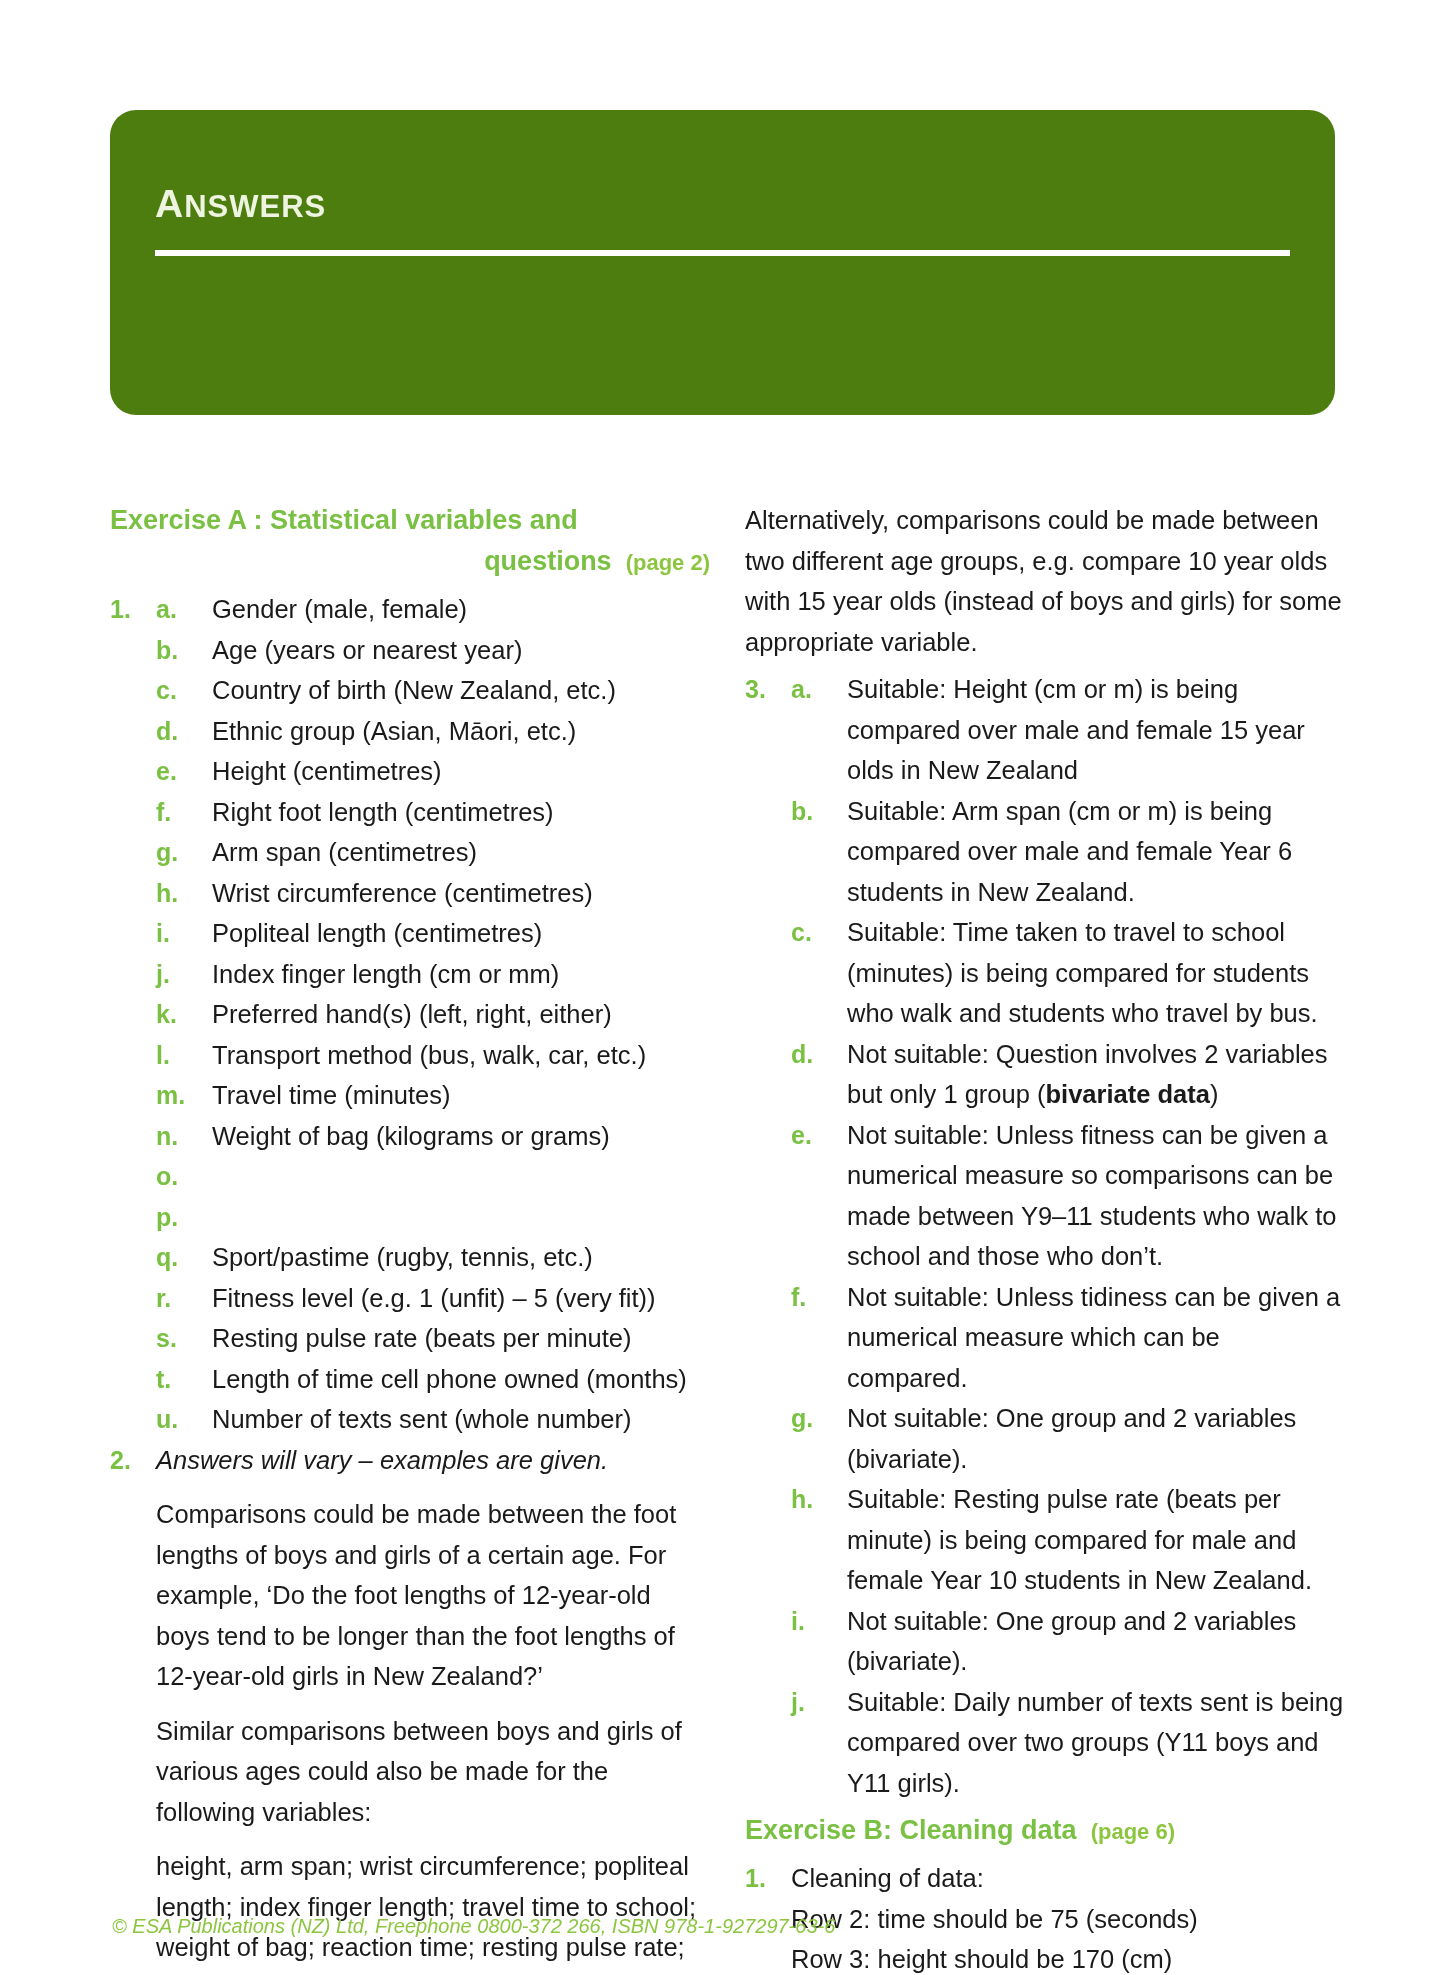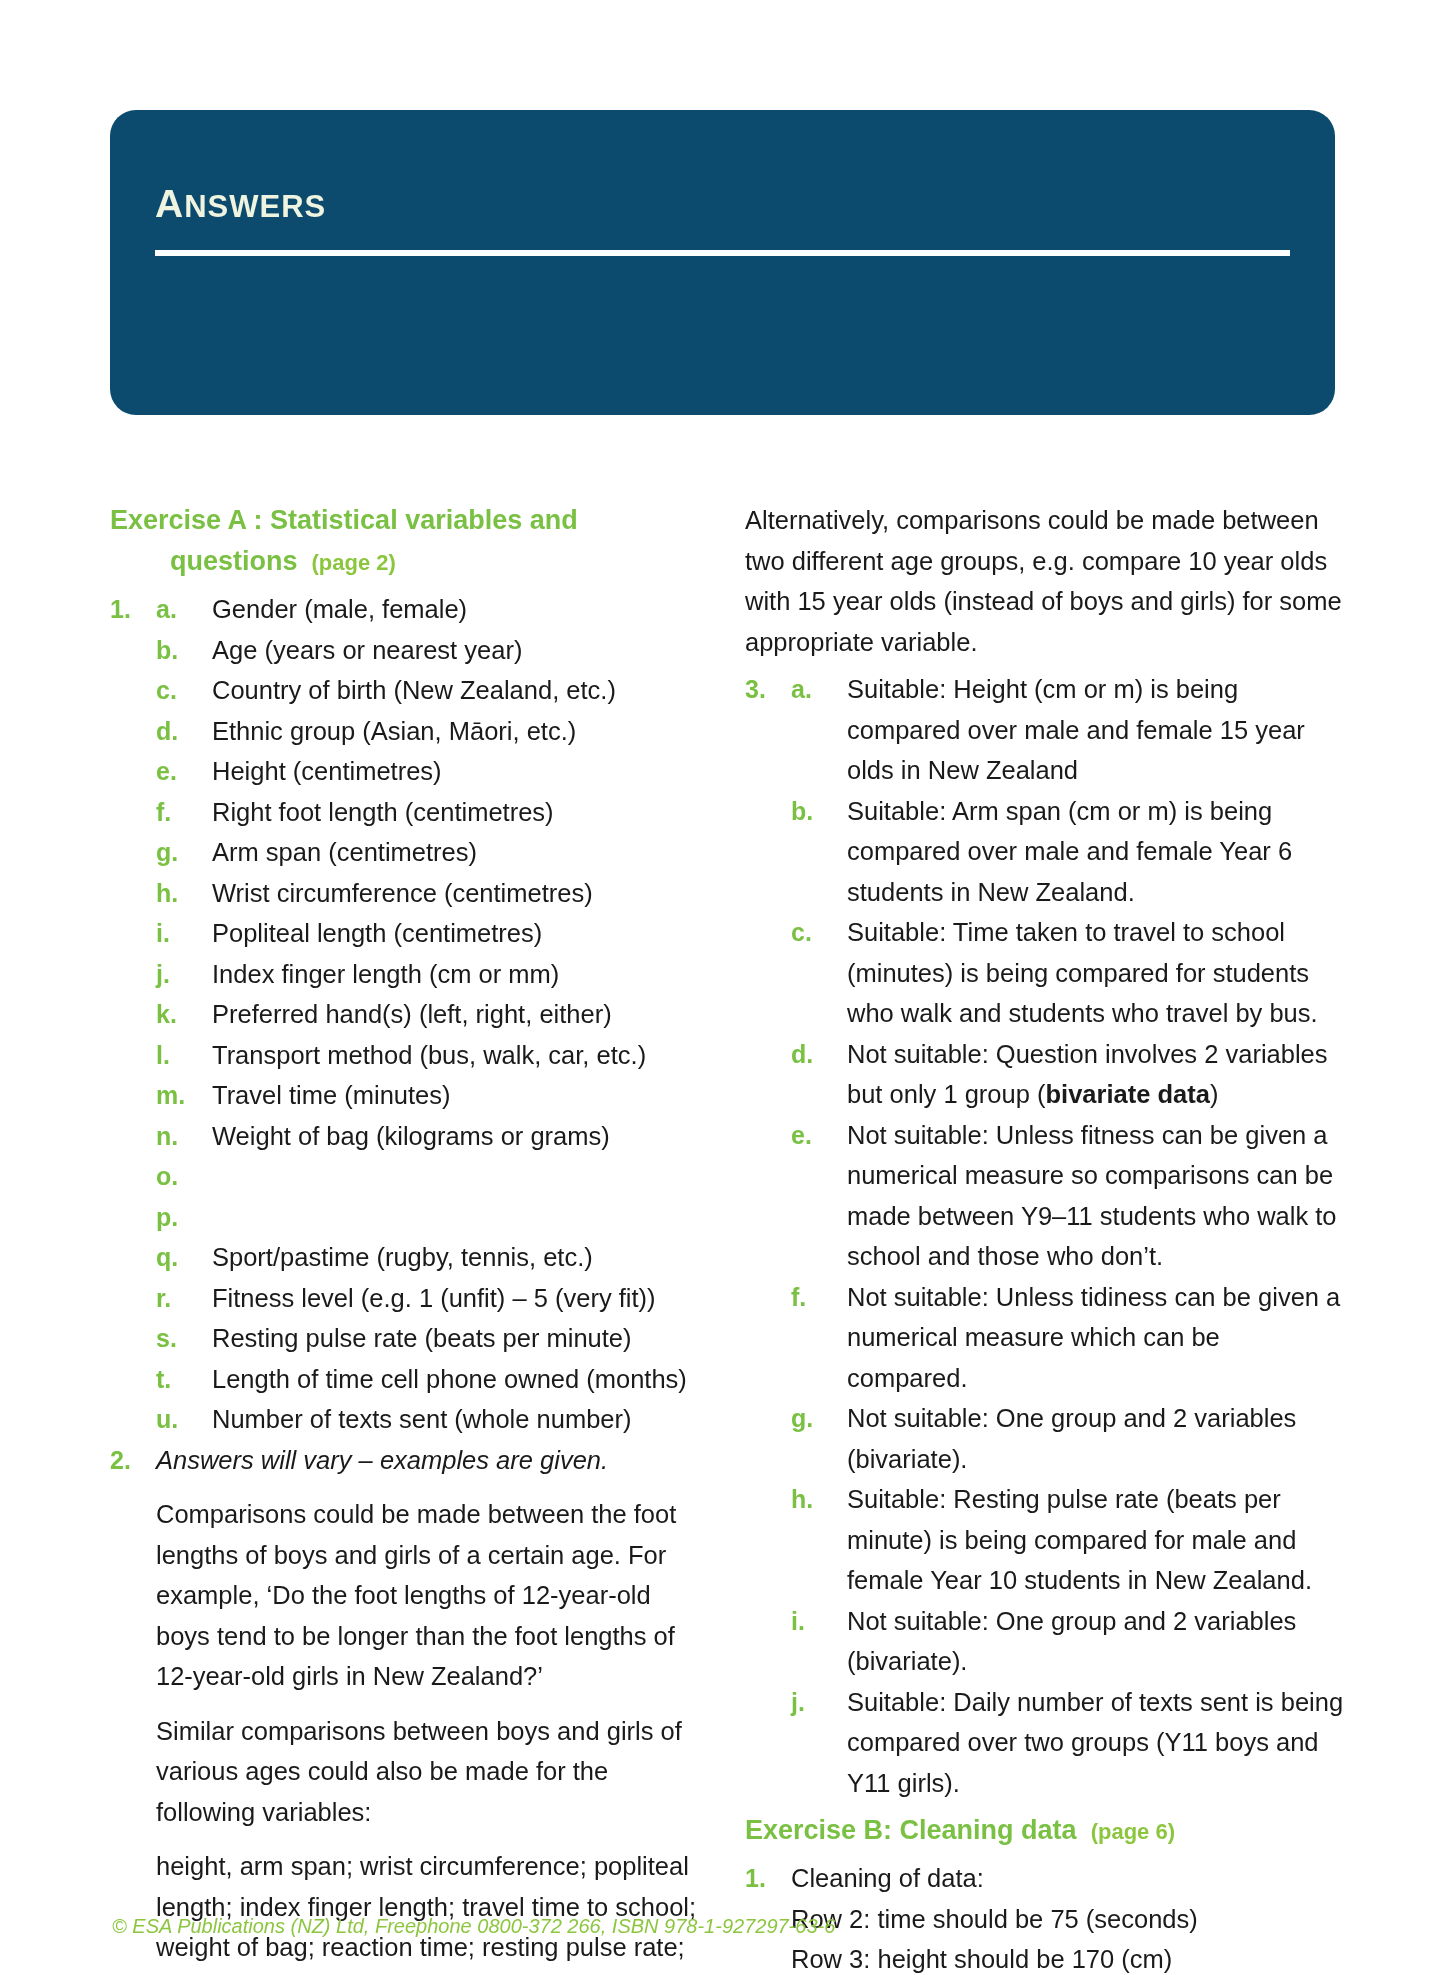--- a/index.html
+++ b/index.html
@@ -20,21 +20,21 @@
     inset: 0;
   }
 
   
   .banner {
     position: absolute;
     left: 110px;
     top: 110px;
     width: 1225px;
     height: 305px;
-    background: #0c4a6e;
+    background: #4d7c0f;
     border-radius: 26px;
   }
   .banner-title {
     position: absolute;
     left: 45px;
     top: 60px;
     font-size: 44px;
     font-weight: bold;
     color: #eef4e0;
     letter-spacing: 1px;
@@ -74,21 +74,21 @@
   }
   .ex-heading .pageref {
     font-size: 22px;
     font-weight: bold;
     color: #8cc63f;
     padding-left: 14px;
     white-space: nowrap;
   }
   .heading-line2 {
     display: block;
-    text-align: left;
+    text-align: right;
     padding-left: 60px;
   }
 
   
   .row {
     display: flex;
     align-items: flex-start;
     margin: 0;
   }
   .num {

